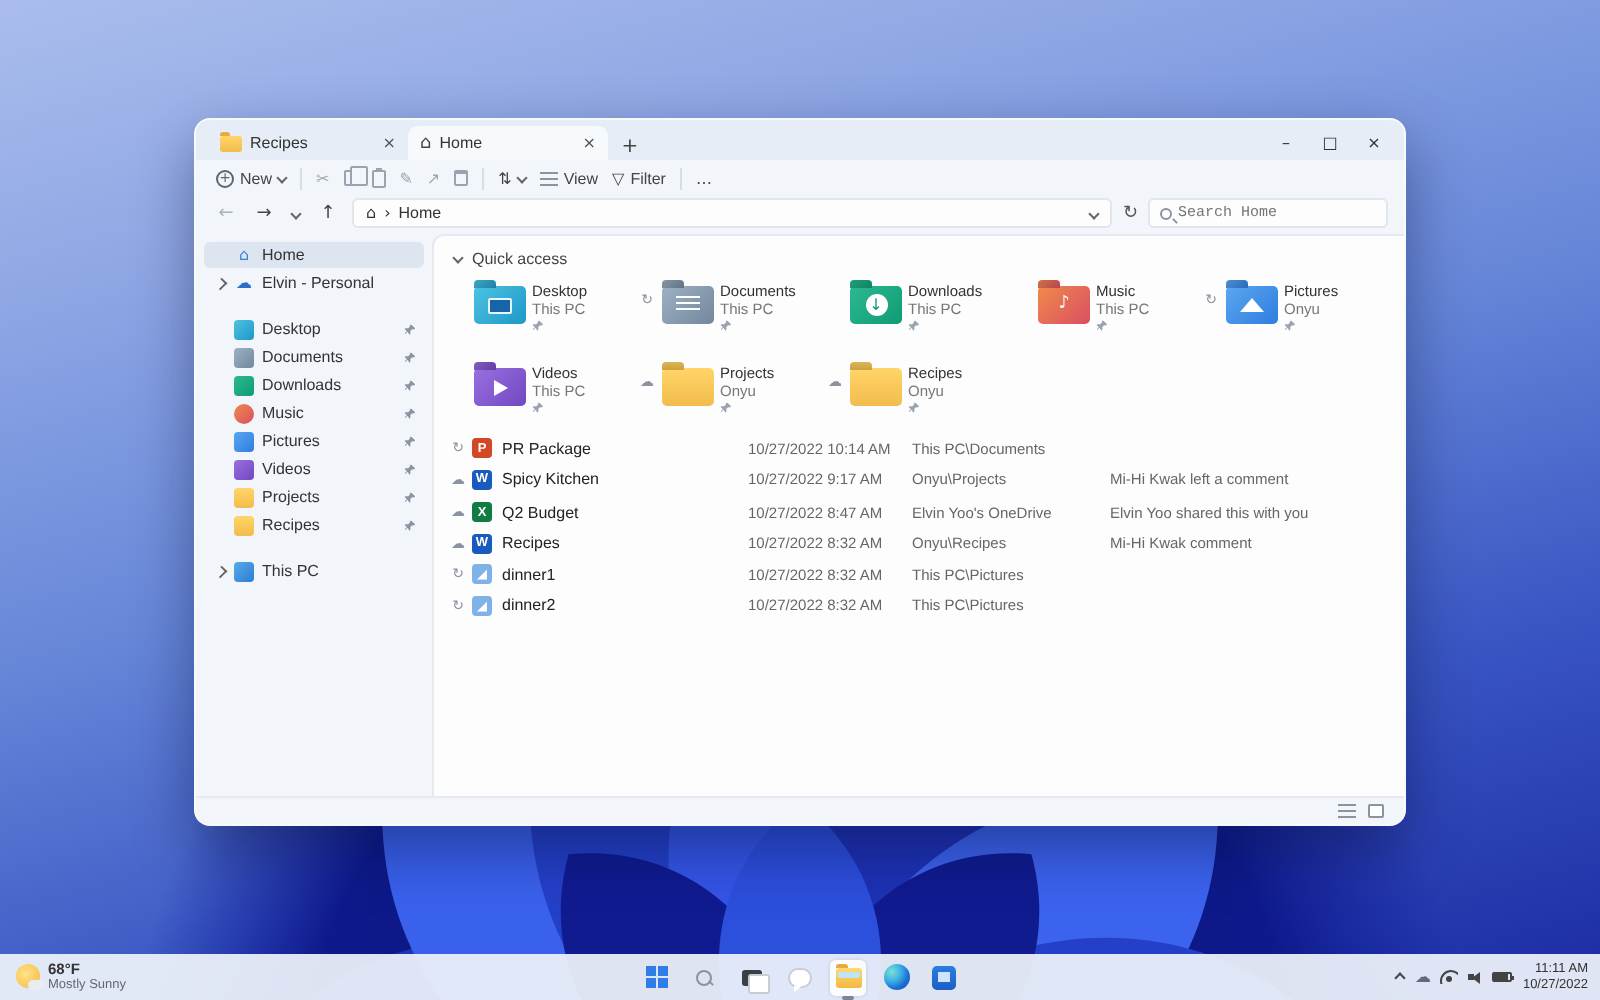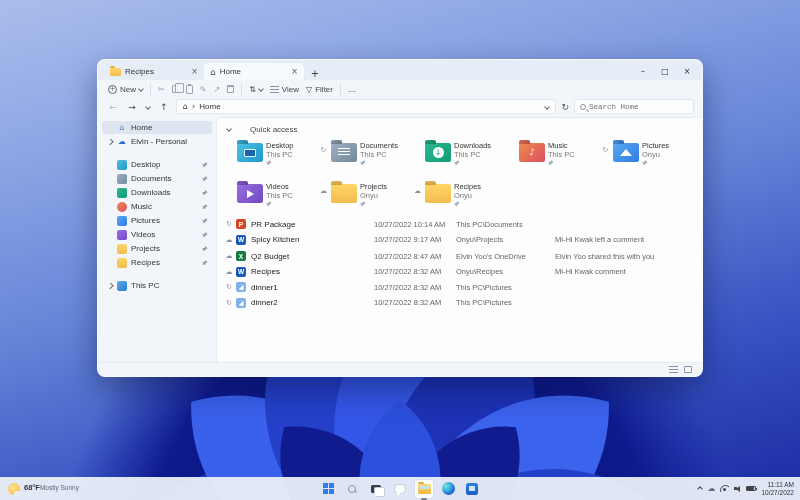--- a/index.html
+++ b/index.html
@@ -5,21 +5,21 @@
   * { margin:0; padding:0; box-sizing:border-box; }
   html,body { width:800px; height:500px; overflow:hidden; font-family:"Liberation Sans","DejaVu Sans",sans-serif; }
   .glyph { font-family:"DejaVu Sans",sans-serif; }
 
   
   .desktop { position:relative; width:800px; height:500px;
     background:linear-gradient(165deg,#aabdec 0%,#8da6e4 22%,#6585d8 48%,#3a57c4 72%,#1b2aa2 100%); }
   .bloom { position:absolute; left:0; top:0; width:800px; height:500px; }
 
   
-  .window { position:absolute; left:97px; top:59px; width:606px; height:318px;
+  .window { position:absolute; left:97px; top:59px; width:606px; height:354px;
     background:#eef3f9; border-radius:8px; border:1px solid rgba(255,255,255,.55);
     box-shadow:0 12px 30px rgba(5,10,50,.4); display:flex; flex-direction:column; overflow:hidden; }
 
   
   .tabbar { height:20px; display:flex; align-items:flex-end; padding:2px 4px 0 6px; background:#e7edf6; }
   .tab { display:flex; align-items:center; gap:4px; width:100px; height:17px; padding:0 6px;
     border-radius:5px 5px 0 0; font-size:8px; color:#333; }
   .tab.active { background:#f7fafd; }
   .tab.inactive { background:transparent; }
   .tab-close { margin-left:auto; font-size:8px; color:#555; line-height:1; }
@@ -75,21 +75,21 @@
   .si-desktop { background:linear-gradient(135deg,#4cc3e0,#1f97c9); }
   .si-documents { background:linear-gradient(135deg,#9fb1c4,#72879c); }
   .si-downloads { background:linear-gradient(135deg,#2cb891,#0f9b74); }
   .si-music { background:linear-gradient(135deg,#f08a4b,#d94f63); border-radius:50%; }
   .si-pictures { background:linear-gradient(135deg,#5aa7f0,#2f7de0); }
   .si-videos { background:linear-gradient(135deg,#9a6fe0,#7048c0); }
   .si-folder { background:linear-gradient(180deg,#ffd567,#f2bc4d); }
   .si-thispc { background:linear-gradient(135deg,#58a9e8,#2d7dd2); }
 
   .main { flex:1; background:#fdfdfe; border-radius:6px 0 0 0; border:1px solid #e6eaf0; border-right:none; border-bottom:none; padding:5px 8px 0 4px; overflow:hidden; }
-  .sec-head { display:flex; align-items:center; gap:19px; font-size:8px; color:#444; padding-left:6px; height:12px; }
+  .sec-head { display:flex; align-items:center; gap:5px; font-size:8px; color:#444; padding-left:6px; height:12px; }
   .tiles { display:grid; grid-template-columns:repeat(5,94px); row-gap:5px; padding:3px 0 0 4px; }
   .tile { display:flex; gap:3px; height:36px; }
   .t-status { width:9px; font-size:7px; color:#8a93a0; padding-top:8px; text-align:center; }
   .fo { width:26px; height:19px; margin-top:5px; border-radius:2.5px; position:relative; flex:0 0 auto;
     display:flex; align-items:center; justify-content:center; }
   .fo::before { content:""; position:absolute; left:0; top:-3px; width:11px; height:4px; border-radius:2px 2px 0 0; background:inherit; filter:brightness(.85); }
   .fo-glyph { font-size:9px; color:#fff; line-height:1; }
   .fo-desktop { background:linear-gradient(135deg,#4cc3e0,#1f97c9); }
   .fo-desktop .fo-glyph { width:12px; height:8px; background:#1565a8; border:1.5px solid #e8f6fb; border-radius:1px; }
   .fo-documents { background:linear-gradient(135deg,#9fb1c4,#72879c); }
@@ -117,21 +117,21 @@
   .statusbar { height:14px; background:#f2f6fb; border-top:1px solid #e6eaf0; display:flex; align-items:center; justify-content:flex-end; gap:6px; padding:0 10px; }
   .view-ico1 { width:9px; height:7px; background:repeating-linear-gradient(180deg,#8a93a0 0 1px,transparent 1px 3px); }
   .view-ico2 { width:8px; height:7px; border:1px solid #8a93a0; border-radius:1px; background:#fff; }
 
   
   .taskbar { position:absolute; left:0; bottom:0; width:800px; height:23px; background:rgba(238,243,250,.93);
     display:flex; align-items:center; }
   .weather { position:absolute; left:8px; display:flex; align-items:center; gap:4px; }
   .sun { width:12px; height:12px; border-radius:50%; background:radial-gradient(circle at 40% 40%,#ffe28a,#f8b73c); position:relative; }
   .sun::after { content:""; position:absolute; right:-2px; bottom:-1px; width:8px; height:5px; background:#e9edf2; border-radius:4px; }
-  .wx-text { display:flex; flex-direction:row; line-height:1.1; }
+  .wx-text { display:flex; flex-direction:column; line-height:1.1; }
   .wx-temp { font-size:7.5px; color:#333; font-weight:bold; }
   .wx-cond { font-size:6.5px; color:#667; }
   .tb-center { margin:0 auto; display:flex; align-items:center; gap:6px; }
   .tb-app { width:18px; height:18px; border-radius:3px; display:flex; align-items:center; justify-content:center; position:relative; }
   .tb-app.active { background:rgba(255,255,255,.85); box-shadow:0 0 2px rgba(0,0,0,.12); }
   .tb-app.active::after { content:""; position:absolute; bottom:-2px; left:6px; width:6px; height:2px; border-radius:1px; background:#7b8594; }
   .win-logo { width:11px; height:11px; display:grid; grid-template-columns:5px 5px; grid-template-rows:5px 5px; gap:1px; }
   .win-logo span { background:#2f7de6; }
   .tv-ico { width:10px; height:8px; background:#3a3f46; border-radius:1.5px; position:relative; }
   .tv-ico::after { content:""; position:absolute; left:3px; top:2px; width:9px; height:8px; background:#fff; border:1px solid #c8cdd4; border-radius:1.5px; }

